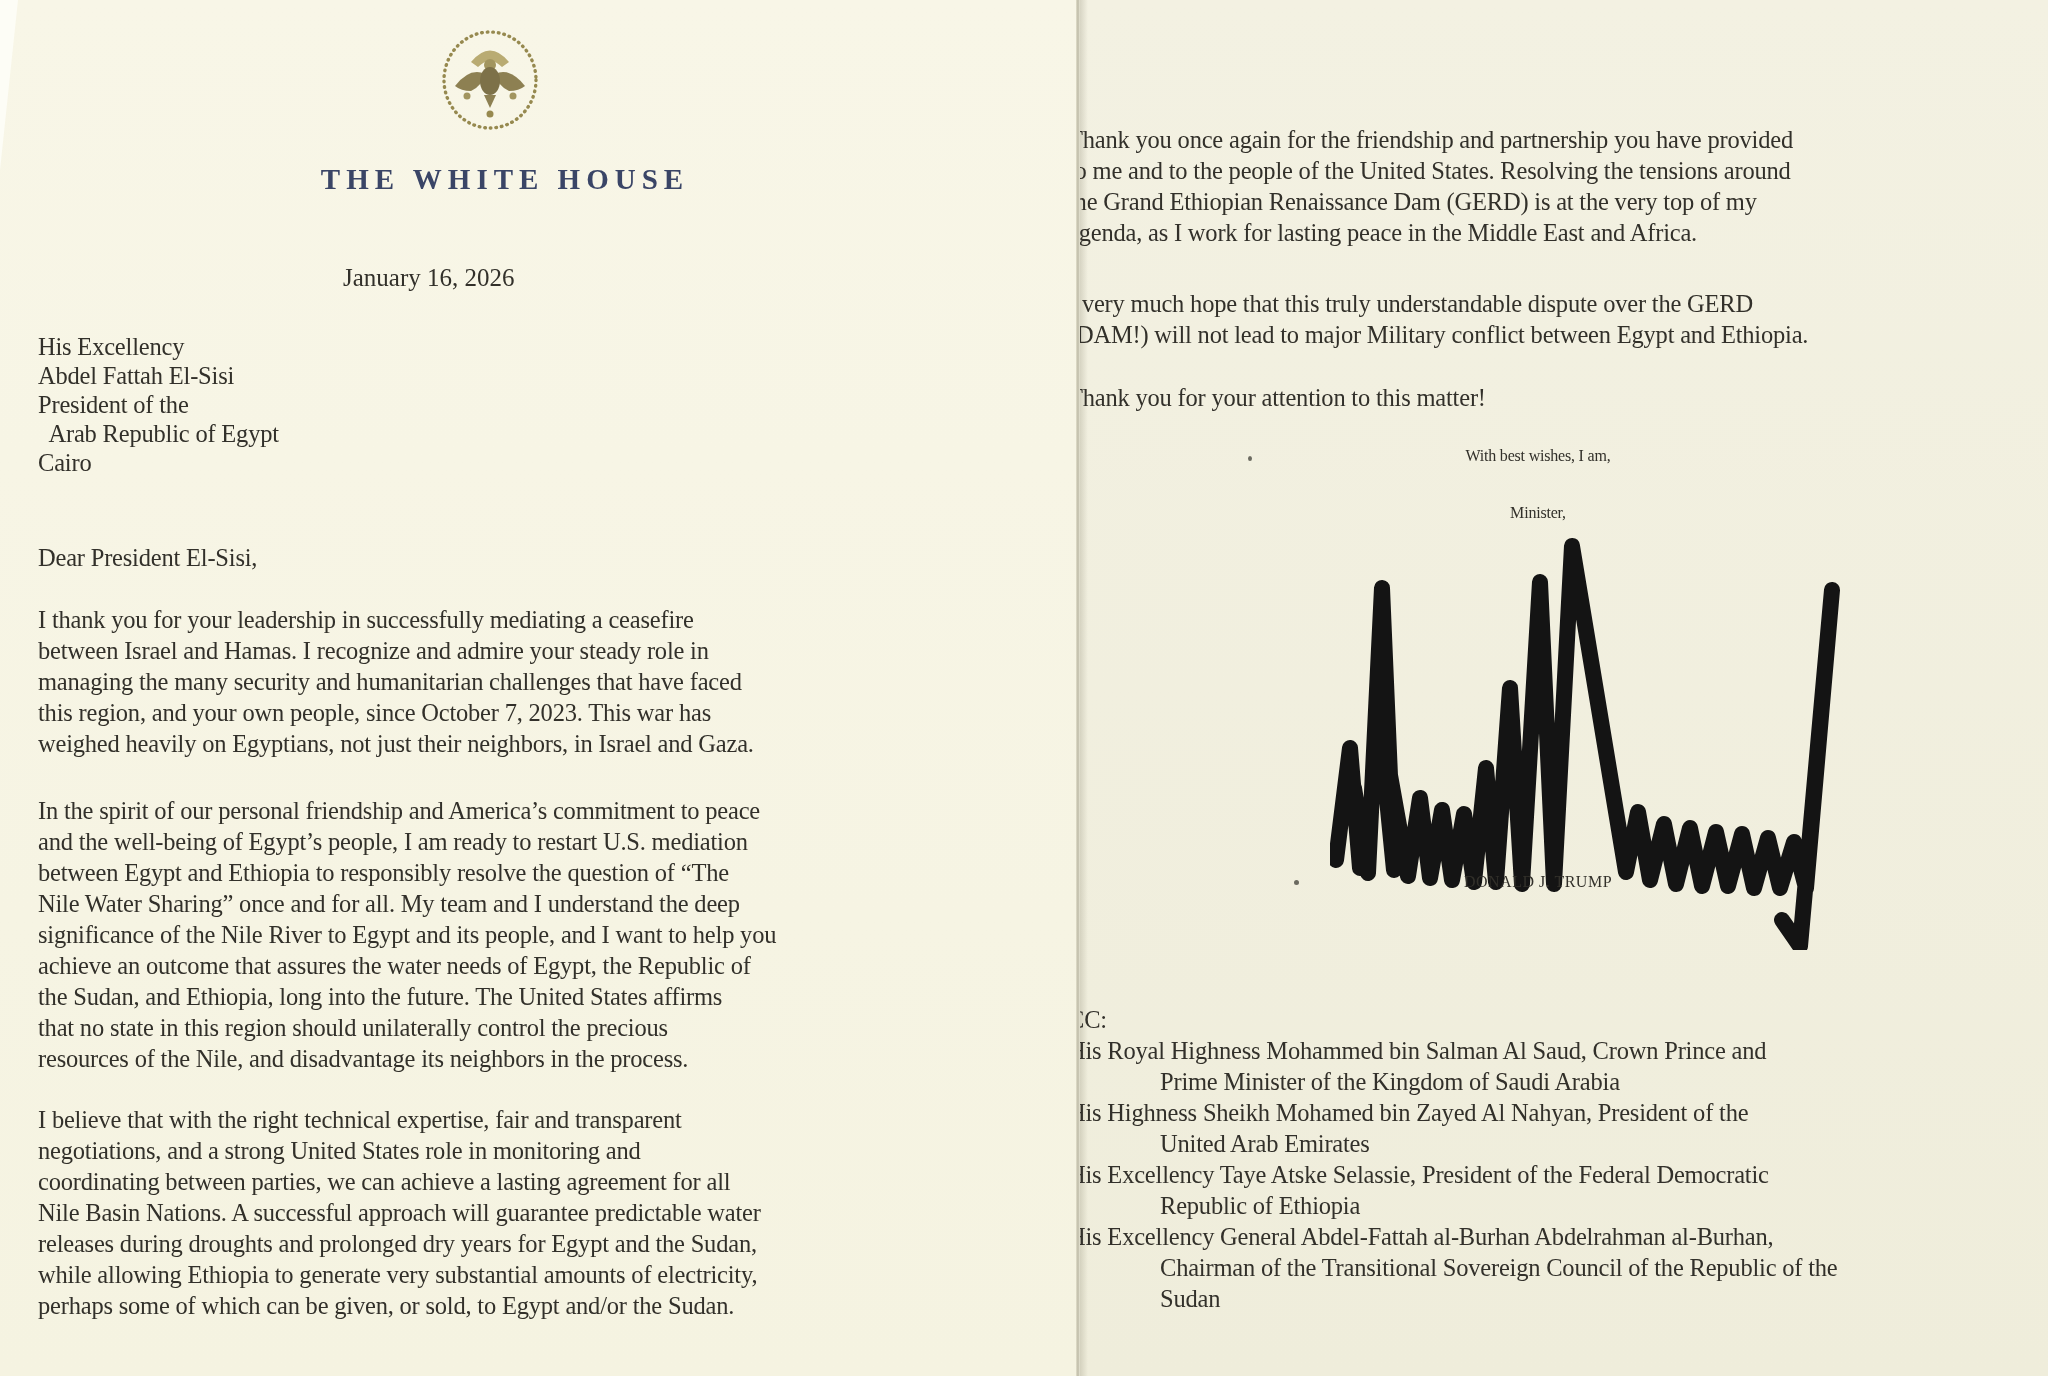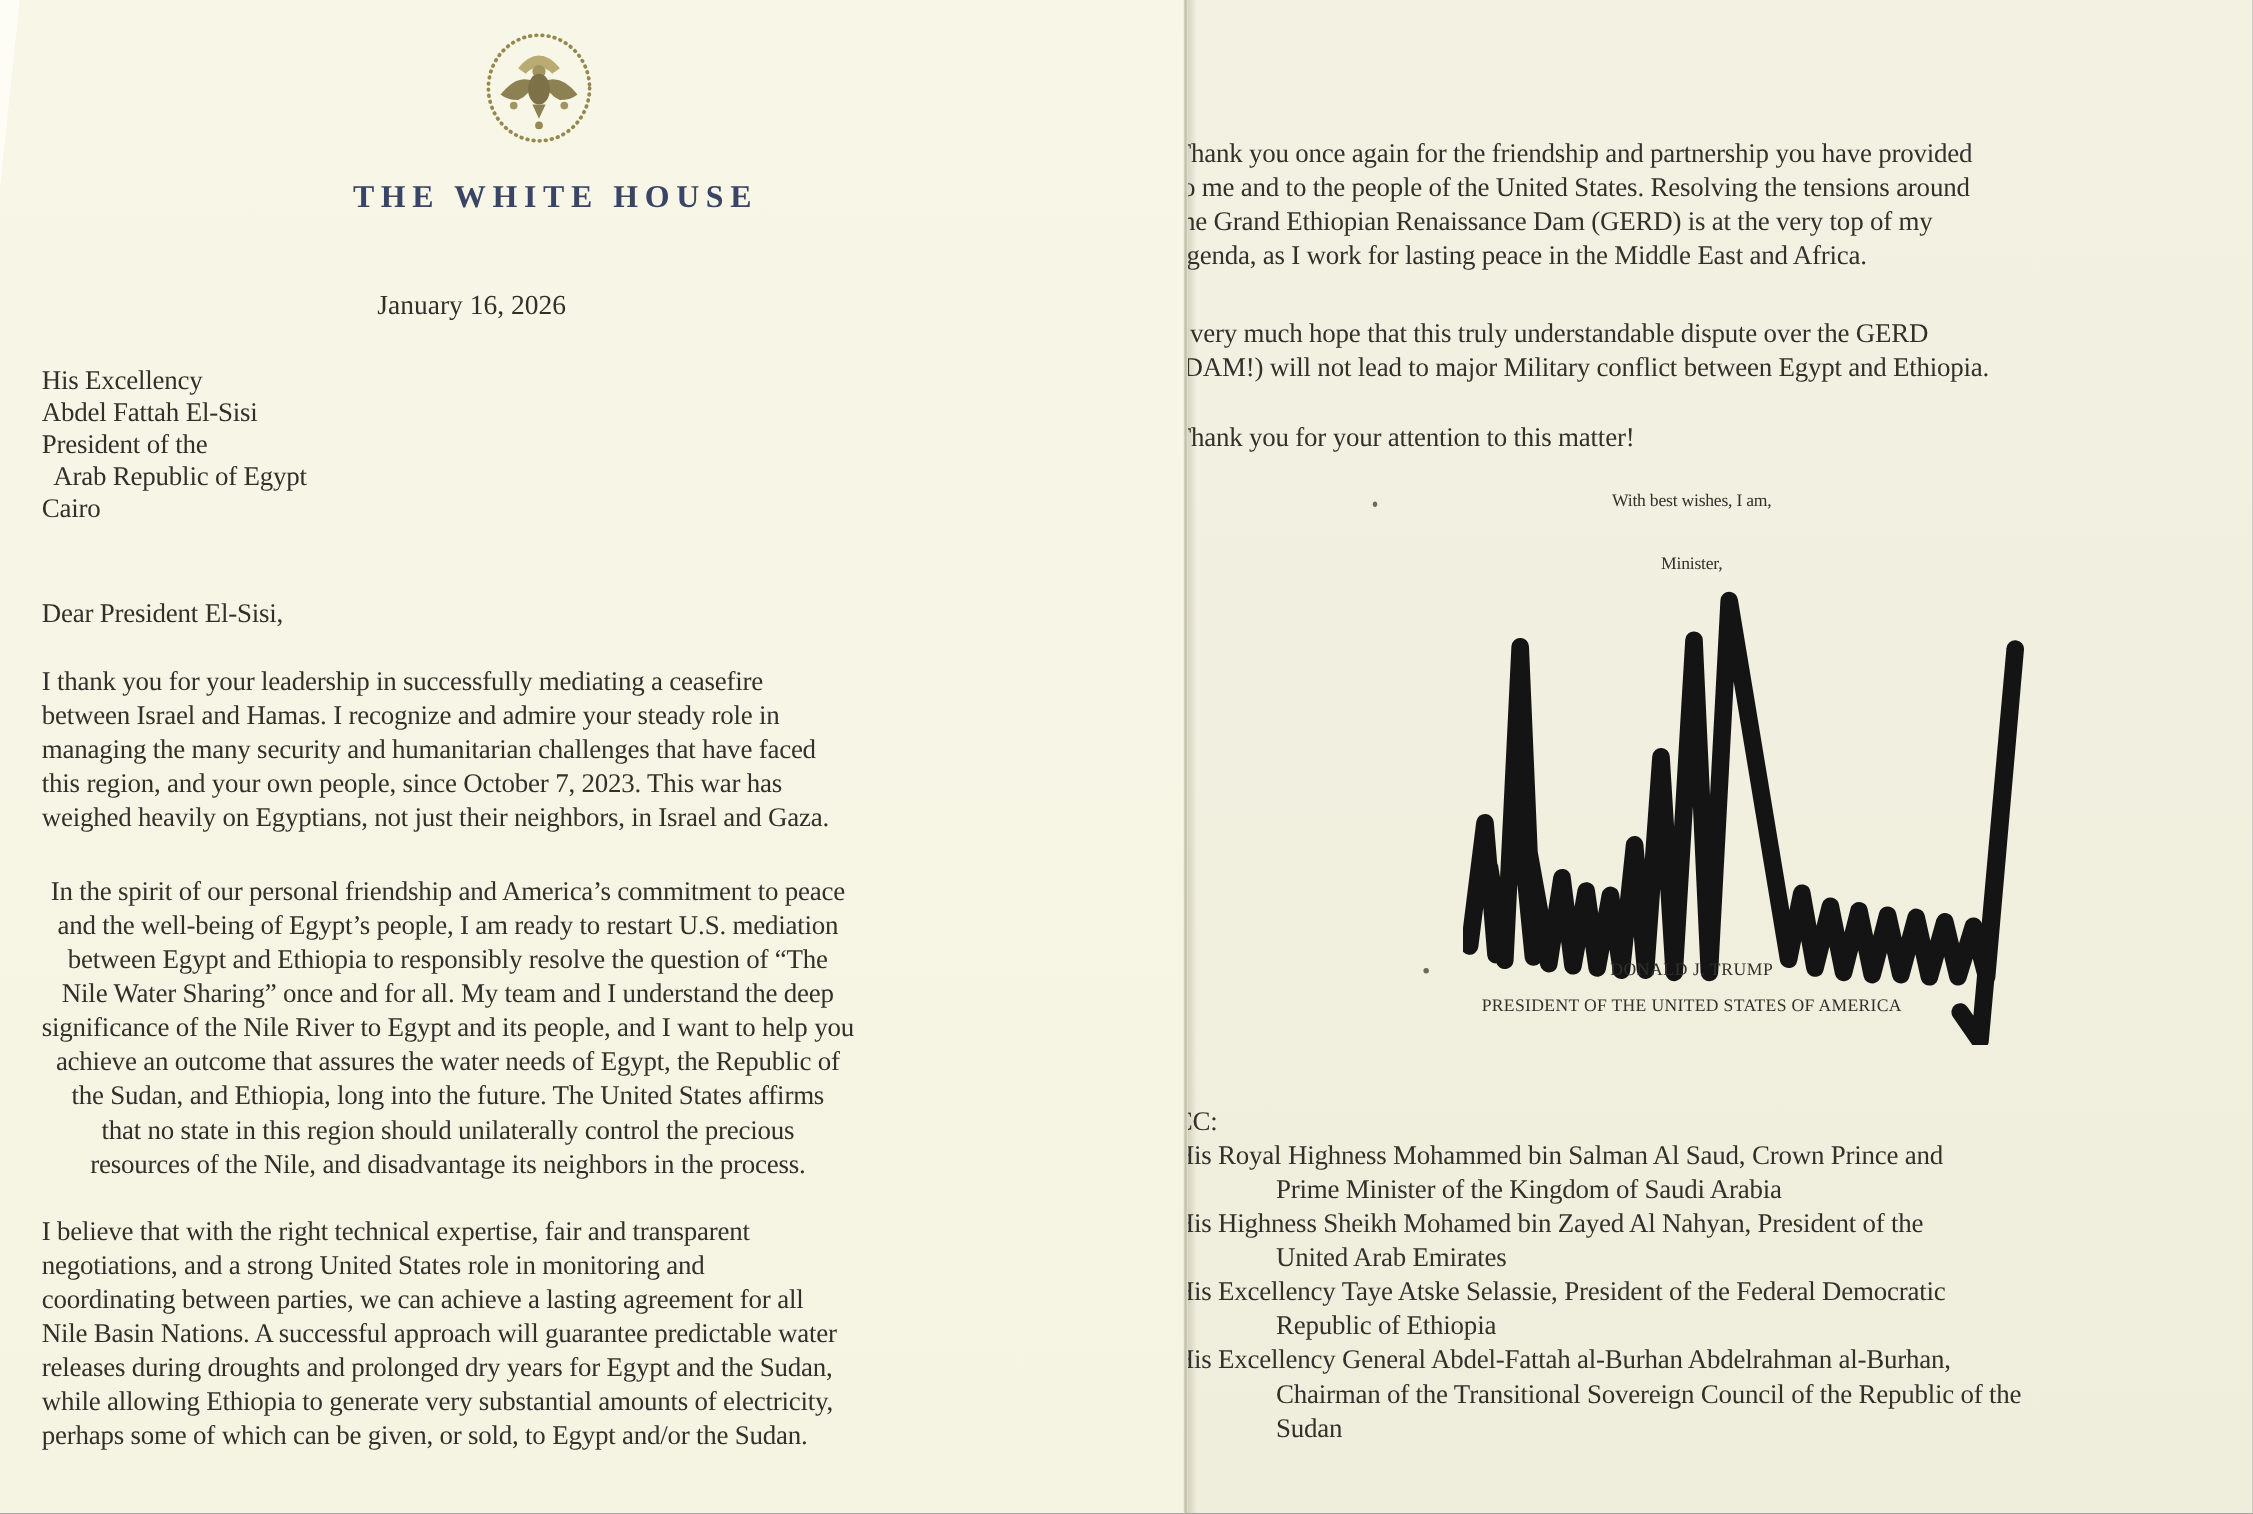--- a/index.html
+++ b/index.html
@@ -30,21 +30,21 @@
     color:var(--ink);
   }
   .seal{position:absolute; left:440px; top:28px; width:100px; height:104px;}
   .wh-head{position:absolute; left:0; width:1010px; text-align:center; color:var(--navy);}
   .wh-org{top:163px; font-size:29px; font-weight:700; letter-spacing:6px;}
   .wh-city{top:200px; font-size:15px; font-weight:700; letter-spacing:4px;}
   .date{position:absolute; left:343px; top:264px; font-size:25px;}
   .recipient{left:38px; top:332px; line-height:29px;}
   .salutation{left:38px; top:542px;}
   .p1{left:38px; top:604px;}
-  .p2{left:38px; top:795px;text-align:center;}
+  .p2{left:38px; top:795px;}
   .p3{left:38px; top:1104px;}
   .r1{left:-12px; top:124px;}
   .r2{left:-12px; top:288px;}
   .r3{left:-12px; top:382px;}
   .center-line{position:absolute; left:-12px; width:100%; text-align:center;
     font-size:16px; transform:translateX(-14px);}
   .valediction{top:440px;}
   .sincerely{top:497px;}
   .signature{position:absolute; left:250px; top:526px; width:600px; height:424px;}
   .sig-name{top:866px; letter-spacing:.5px;}
@@ -128,21 +128,20 @@
       <path d="M6 332 L20 220 L30 340 L24 260 L38 345 L52 60 L64 342 L48 180 L78 348
                L90 270 L100 350 L112 282 L122 352 L134 286 L144 354 L156 240 L166 354
                L180 160 L192 356 L210 54 L224 356 L242 18 L296 344
                L308 284 L320 352 L334 296 L346 356 L360 300 L372 358 L386 304 L398 358
                L412 306 L424 360 L438 310 L450 360 L464 314 L476 360
                L502 62 L470 418 L452 392" fill="none" stroke="#141414" stroke-width="16" stroke-linejoin="round" stroke-linecap="round"></path>
     </svg>
 
     <div class="speck speck-2"></div>
     <div class="body-text center-line sig-name">DONALD J. TRUMP</div>
-    <div class="body-text center-line sig-title">PRESIDENT OF THE UNITED STATES OF AMERICA</div>
 
     <div class="body-text pre cc-block">CC:
 His Royal Highness Mohammed bin Salman Al Saud, Crown Prince and
 	Prime Minister of the Kingdom of Saudi Arabia
 His Highness Sheikh Mohamed bin Zayed Al Nahyan, President of the
 	United Arab Emirates
 His Excellency Taye Atske Selassie, President of the Federal Democratic
 	Republic of Ethiopia
 His Excellency General Abdel-Fattah al-Burhan Abdelrahman al-Burhan,
 	Chairman of the Transitional Sovereign Council of the Republic of the

